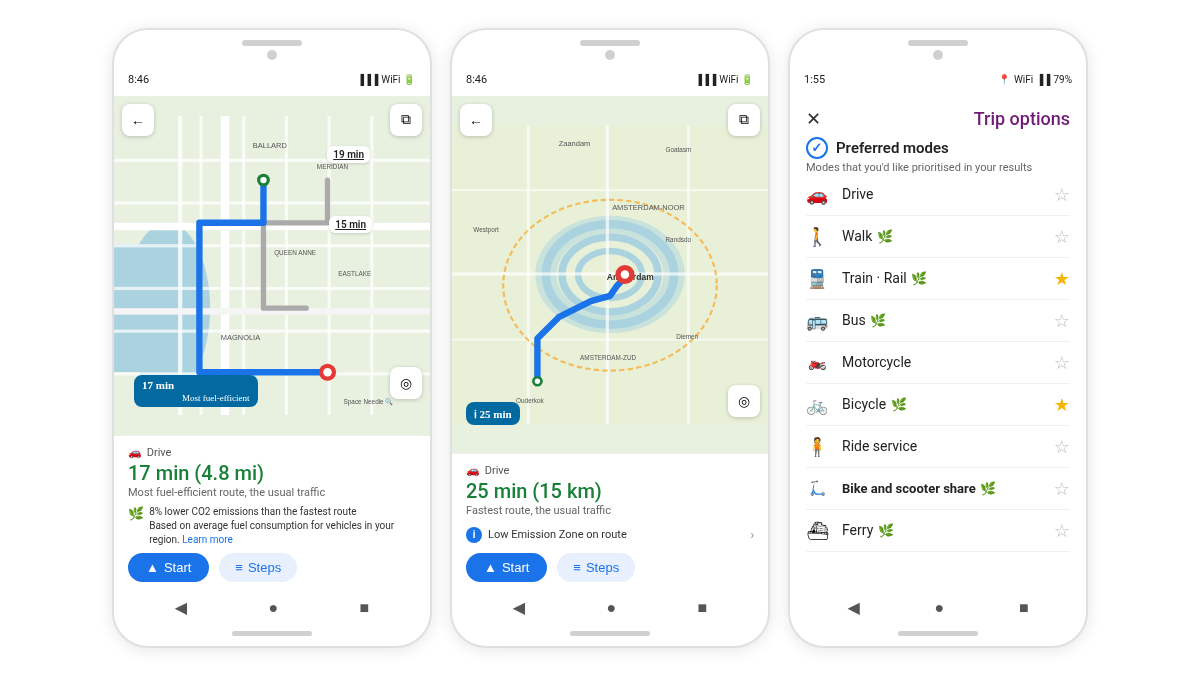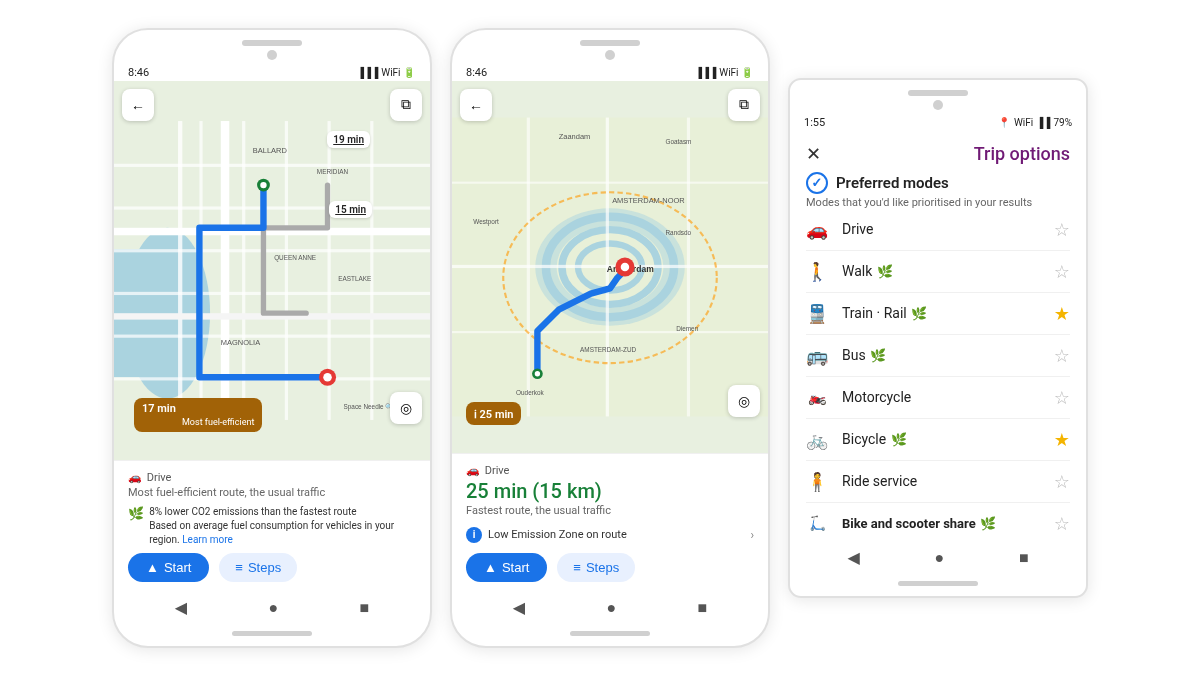--- a/index.html
+++ b/index.html
@@ -26,22 +26,21 @@
       align-items: center;
       position: relative;
       overflow: hidden;
     }
     .phone-1, .phone-2 {
       width: 320px;
       height: 620px;
     }
     .phone-3 {
       width: 300px;
-      height: 520px;
-      border-radius: 13px;
+      height: 620px;
     }
     .phone-speaker {
       width: 60px;
       height: 6px;
       background: #d0d0d0;
       border-radius: 3px;
       margin: 10px auto 4px;
     }
     .phone-camera {
       width: 10px;
@@ -75,24 +74,25 @@
       font-size: 16px;
       color: #555;
       cursor: pointer;
     }
 
     
     .status-bar {
       display: flex;
       justify-content: space-between;
       align-items: center;
-      padding: 4px 14px 2px;
+      padding: 4px 14px 10px;
       font-size: 11px;
       color: #222;
       width: 100%;
+      margin-top: 7px;
     }
     .status-icons {
       display: flex;
       gap: 3px;
       align-items: center;
       font-size: 10px;
     }
 
     
     .map-area {
@@ -110,27 +110,28 @@
       width: 32px;
       height: 32px;
       display: flex;
       align-items: center;
       justify-content: center;
       font-size: 14px;
       cursor: pointer;
     }
     .map-label-badge {
       position: absolute;
-      background: #a16207;
+      background: #0369a1;
       color: #fff;
       border-radius: 8px;
       padding: 4px 8px;
       font-size: 11px;
       font-weight: 600;
       white-space: nowrap;
+      font-family: Liberation Serif, serif;
     }
     .map-time-badge {
       position: absolute;
       background: #fff;
       border-radius: 6px;
       padding: 3px 6px;
       font-size: 10px;
       font-weight: 600;
       color: #222;
       box-shadow: 0 1px 3px rgba(0,0,0,0.15);
@@ -417,20 +418,21 @@
         <br>
         <span style="font-size:9px; font-weight:400;margin-left:40px;">Most fuel-efficient</span>
       </div>
     </div>
 
     <div class="info-panel">
       <div class="drive-label">
         <span>🚗</span>
         <span>Drive</span>
       </div>
+      <div class="duration">17 min (4.8 mi)</div>
       <div class="route-desc">Most fuel-efficient route, the usual traffic</div>
       <div class="eco-info">
         <span class="eco-leaf">🌿</span>
         <div class="eco-text">
           <span>8% lower CO2 emissions than the fastest route</span><br>
           <span>Based on average fuel consumption for vehicles in your region.</span>
           <a class="eco-link" href="#">Learn more</a>
         </div>
       </div>
       <div class="action-btns">

